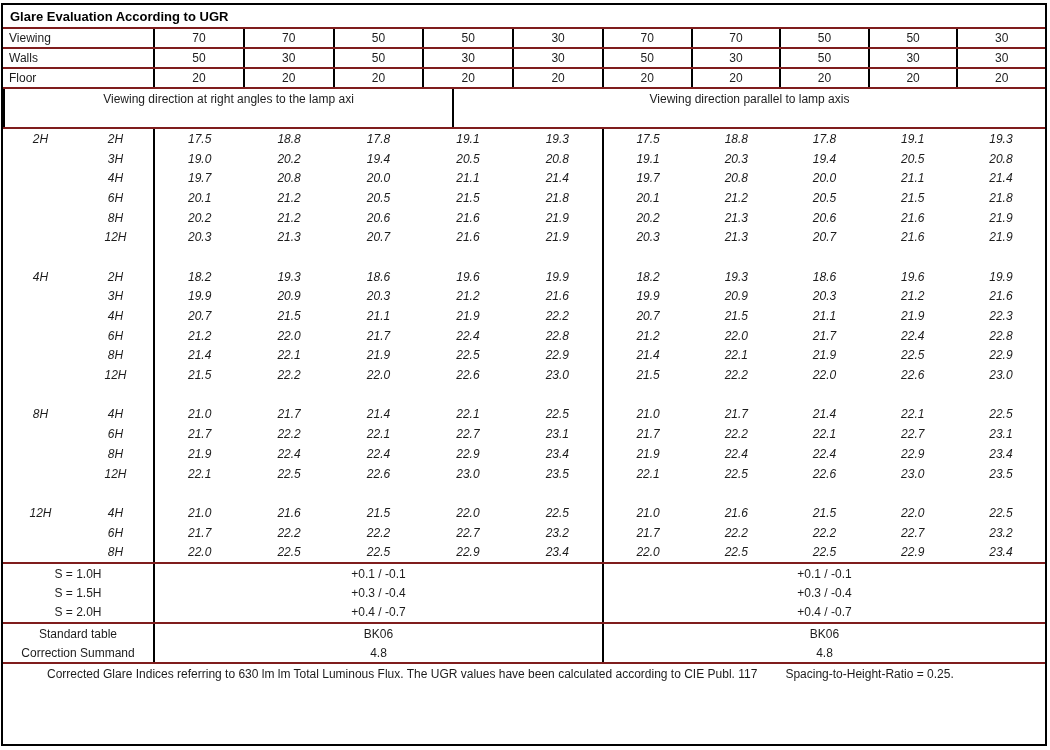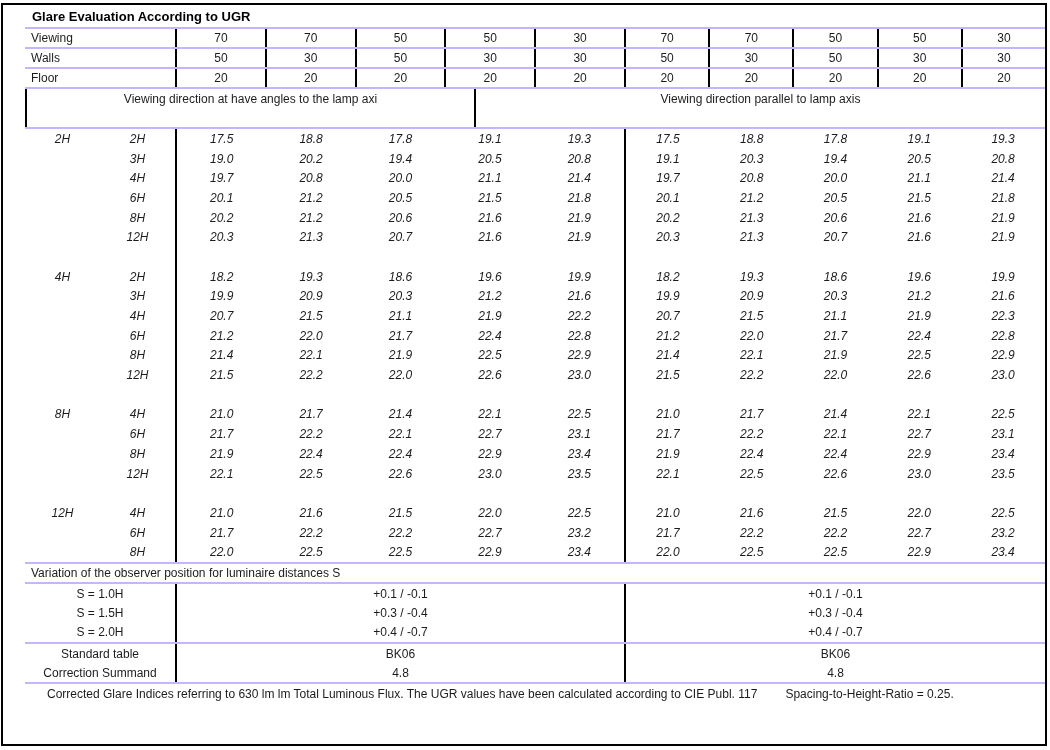--- a/index.html
+++ b/index.html
@@ -8,21 +8,21 @@
     width: 1050px; height: 750px; position: relative;
     font-family: "Liberation Sans", sans-serif;
     color: #1c1c1c; font-size: 12px;
   }
   .ugr-table {
     position: absolute; left: 1px; top: 3px;
     width: 1046px; height: 743px;
     border: 2px solid #000; background: #fff;
     display: flex; flex-direction: column;
   }
-  .bb { border-bottom: 2px solid #c4b5fd; margin-left: 22px; }
+  .bb { border-bottom: 2px solid #7f1d1d; }
 
   
   .title-row { height: 24px; display: flex; align-items: center;
     padding-left: 7px; font-size: 13px; font-weight: bold; color: #000; }
   .half { display: flex; border-left: 2px solid #000; }
   .left-half { width: 449px; }
   .right-half { flex: 1; }
 
   
   .surface-row { height: 20px; display: flex; }
@@ -115,21 +115,21 @@
           <div class="cell">20</div>
           <div class="cell">20</div>
           <div class="cell">20</div>
           <div class="cell">20</div>
           <div class="cell">20</div>
         </div>
       </div>
     </div>
 
   <div class="header-row bb">
-    <div class="half left-half vh">Viewing direction at have angles to the lamp axi</div>
+    <div class="half left-half vh">Viewing direction at right angles to the lamp axi</div>
     <div class="half right-half vh">Viewing direction parallel to lamp axis</div>
   </div>
 
   <div class="data-section bb">
       <div class="data-row">
         <div class="d-label">
           <div class="dx">2H</div>
           <div class="dy">2H</div>
         </div>
         <div class="half left-half vals">
@@ -517,21 +517,20 @@
         <div class="half right-half vals">
           <div class="vcell">22.0</div>
           <div class="vcell">22.5</div>
           <div class="vcell">22.5</div>
           <div class="vcell">22.9</div>
           <div class="vcell">23.4</div>
         </div>
       </div>
     </div>
 
-  <div class="variation-row bb">Variation of the observer position for luminaire distances S</div>
 
   <div class="s-section bb">
       <div class="s-row">
         <div class="s-label">S = 1.0H</div>
         <div class="half left-half s-val">+0.1 / -0.1</div>
         <div class="half right-half s-val">+0.1 / -0.1</div>
       </div>
       <div class="s-row">
         <div class="s-label">S = 1.5H</div>
         <div class="half left-half s-val">+0.3 / -0.4</div>

